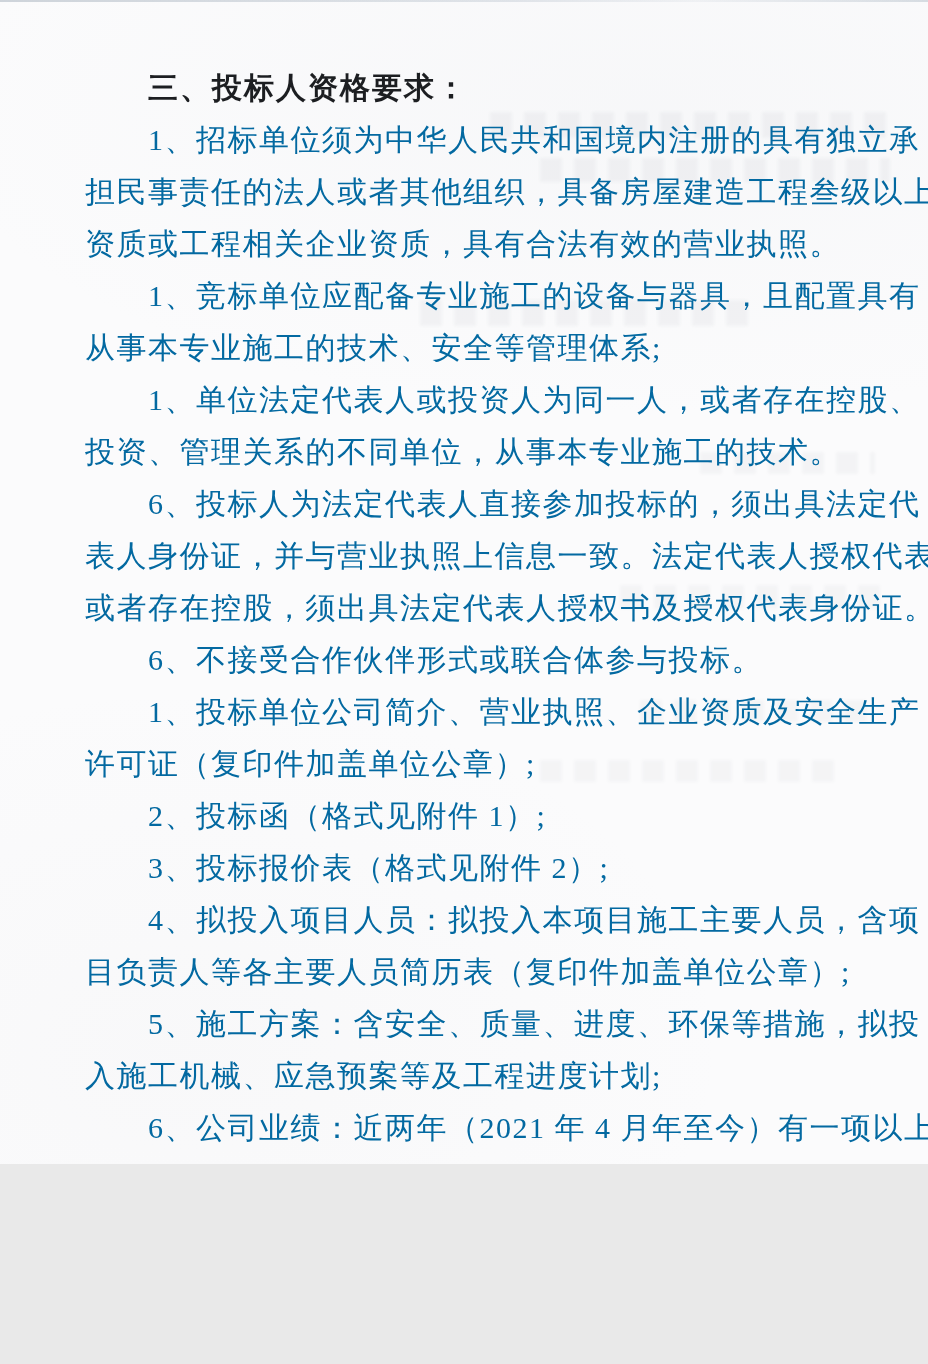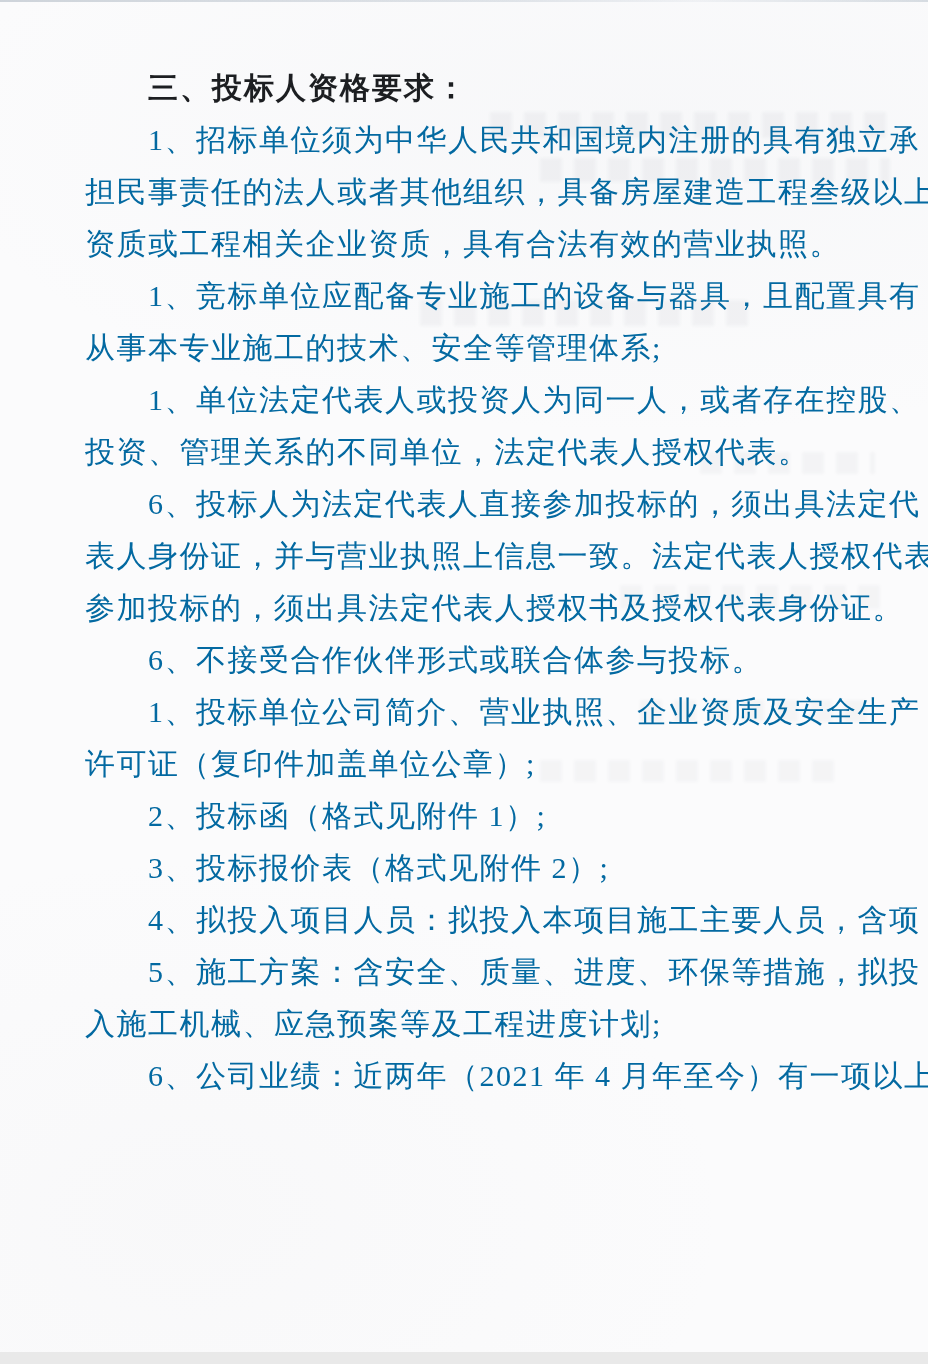--- a/index.html
+++ b/index.html
@@ -2,21 +2,21 @@
 <html><head>
 <meta charset="utf-8">
 <style>
   * { margin: 0; padding: 0; box-sizing: border-box; }
   html, body { width: 928px; background: #e9e9e9; }
   body { font-family: "Liberation Serif", "DejaVu Serif", serif; }
 
   .page {
     position: relative;
     width: 928px;
-    height: 1352px;
+    height: 1164px;
     background: #fbfbfc;
     overflow: hidden;
   }
   
   .page::before {
     content: "";
     position: absolute;
     top: 0; left: 0; right: 0;
     height: 2px;
     background: linear-gradient(90deg, #c3cad2 0%, #d9dee4 55%, #eef0f3 75%, #cdd4db 100%);
@@ -95,37 +95,38 @@
 
     <div class="line first">1、招标单位须为中华人民共和国境内注册的具有独立承</div>
     <div class="line">担民事责任的法人或者其他组织，具备房屋建造工程叁级以上</div>
     <div class="line">资质或工程相关企业资质，具有合法有效的营业执照。</div>
 
 
     <div class="line first">1、竞标单位应配备专业施工的设备与器具，且配置具有</div>
     <div class="line">从事本专业施工的技术、安全等管理体系;</div>
 
     <div class="line first">1、单位法定代表人或投资人为同一人，或者存在控股、</div>
-    <div class="line">投资、管理关系的不同单位，法定代表人授权代表。</div>
+    <div class="line">投资、管理关系的不同单位，从事本专业施工的技术。</div>
 
     <div class="line first">6、投标人为法定代表人直接参加投标的，须出具法定代</div>
     <div class="line">表人身份证，并与营业执照上信息一致。法定代表人授权代表</div>
-    <div class="line">参加投标的，须出具法定代表人授权书及授权代表身份证。</div>
+    <div class="line">或者存在控股，须出具法定代表人授权书及授权代表身份证。</div>
 
     <div class="line first">6、不接受合作伙伴形式或联合体参与投标。</div>
 
 
     <div class="line first">1、投标单位公司简介、营业执照、企业资质及安全生产</div>
     <div class="line">许可证（复印件加盖单位公章）;</div>
 
     <div class="line first">2、投标函（格式见附件 1）;</div>
 
     <div class="line first">3、投标报价表（格式见附件 2）;</div>
 
     <div class="line first">4、拟投入项目人员：拟投入本项目施工主要人员，含项</div>
+    <div class="line">目负责人等各主要人员简历表（复印件加盖单位公章）;</div>
 
     <div class="line first">5、施工方案：含安全、质量、进度、环保等措施，拟投</div>
     <div class="line">入施工机械、应急预案等及工程进度计划;</div>
 
     <div class="line first">6、公司业绩：近两年（2021 年 4 月年至今）有一项以上</div>
 
   </div>
 </div>
 
 </body></html>

